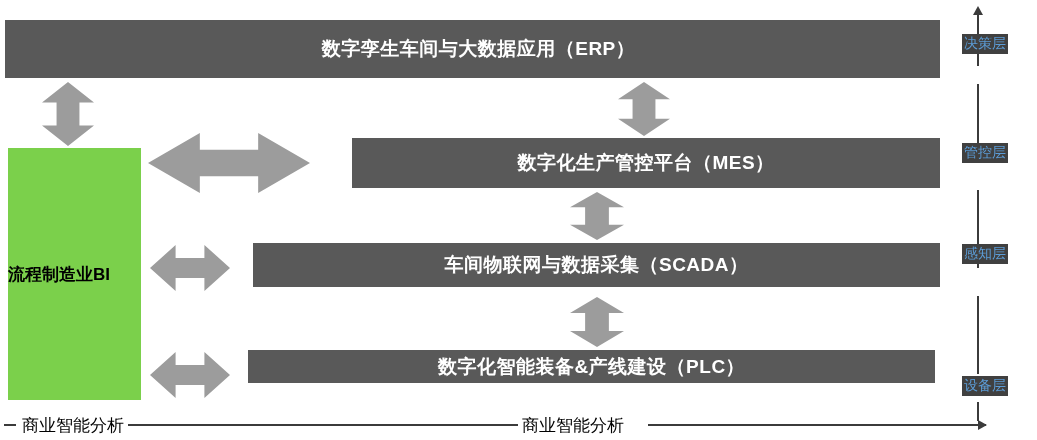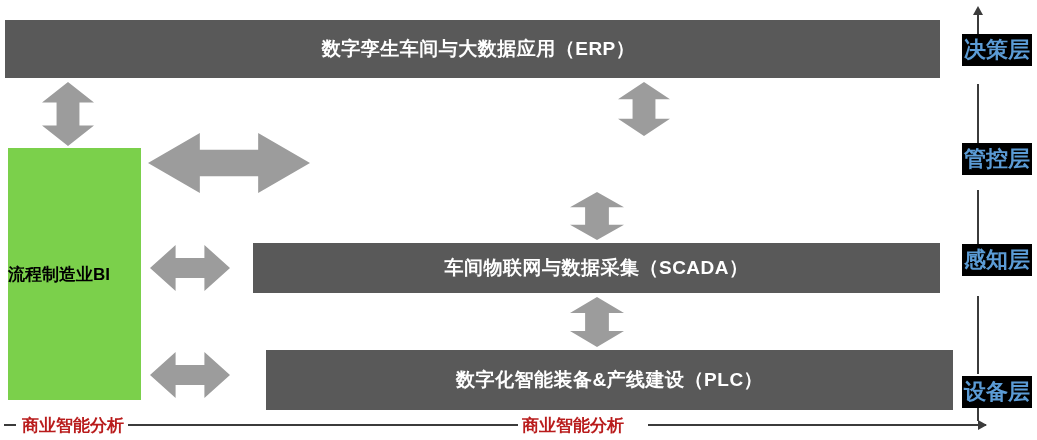--- a/index.html
+++ b/index.html
@@ -24,22 +24,22 @@
     align-items:center;
     justify-content:center;
     font-weight:bold;
     font-size:19px;
     letter-spacing:.5px;
     box-sizing:border-box;
     white-space:nowrap;
   }
   .bar-erp   { left:5px;   top:20px;  width:935px; height:58px;padding-left:12px; }
   .bar-mes   { left:352px; top:138px; width:588px; height:50px; }
-  .bar-scada { left:253px; top:243px; width:687px; height:50px; }
-  .bar-plc   { left:266px; top:350px; width:687px; height:60px; }
+  .bar-scada { left:253px; top:243px; width:687px; height:44px; }
+  .bar-plc   { left:248px; top:350px; width:687px; height:33px; }
 
   
   .green-box{
     position:absolute;
     left:8px;
     top:148px;
     width:133px;
     height:252px;
     background:#7BD04B;
     color:#000000;
@@ -101,25 +101,25 @@
     left:-4px;
     top:0;
     width:0;height:0;
     border-left:5px solid transparent;
     border-right:5px solid transparent;
     border-bottom:9px solid #3b3b3b;
   }
   .layer-label{
     position:absolute;
     color:#5B9BD5;
-    font-weight:bold;
-    font-size:22px;
+    font-weight:normal;
+    font-size:14px;
     white-space:nowrap;
     left:962px;
-    background:#000000;
+    background:#404040;
     padding:1px 2px;
   }
 
   
   .axis-h{
     position:absolute;
     left:4px;
     top:424px;
     width:982px;
     height:2px;
@@ -134,40 +134,43 @@
     position:absolute;
     right:-1px;
     top:-4px;
     width:0;height:0;
     border-top:5px solid transparent;
     border-bottom:5px solid transparent;
     border-left:9px solid #3b3b3b;
   }
   .axis-h-label{
     position:absolute;
-    color:#b91c1c;
-    font-weight:bold;
+    color:#000000;
+    font-weight:normal;
     font-size:17px;
     white-space:nowrap;
     top:414px;
     background:#ffffff;
     padding:0 4px;
   }
   .lbl-bi   { left:18px; }
   .lbl-prod { left:518px; }
 </style>
 </head>
 <body>
 
 <div id="stage">
 
   <div class="bar bar-erp">
     <span>数字孪生车间与大数据应用（ERP）</span>
   </div>
 
+  <div class="bar bar-mes">
+    <span>数字化生产管控平台（MES）</span>
+  </div>
 
   <div class="bar bar-scada">
     <span>车间物联网与数据采集（SCADA）</span>
   </div>
 
   <div class="bar bar-plc">
     <span>数字化智能装备&amp;产线建设（PLC）</span>
   </div>
 
   <div class="green-box">

